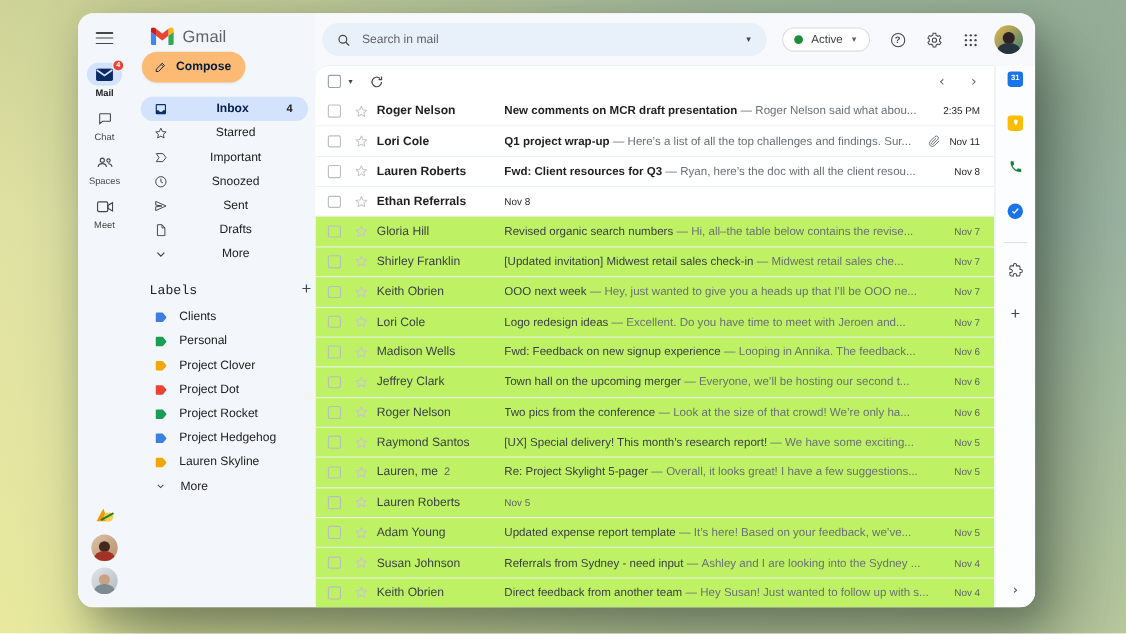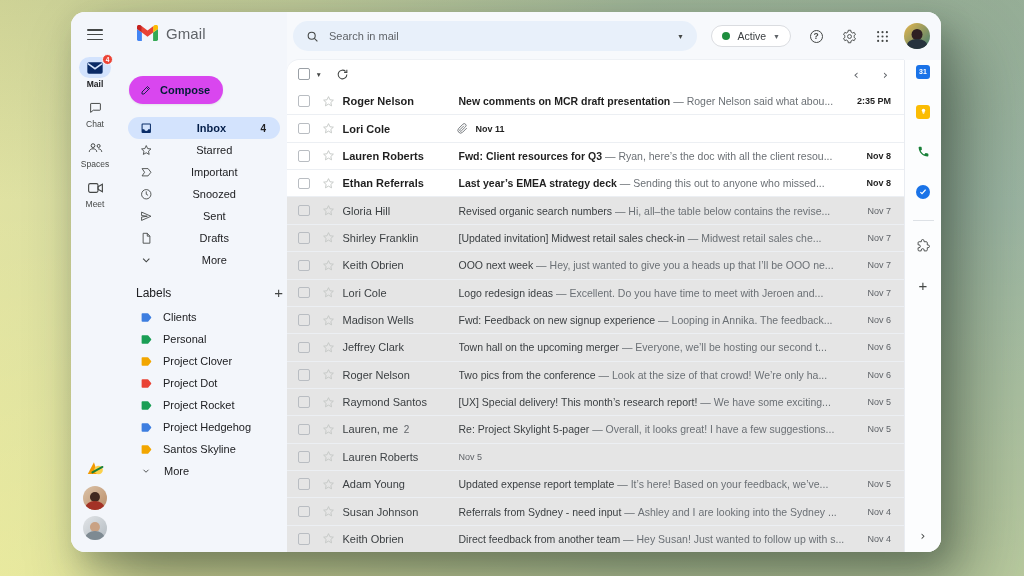--- a/index.html
+++ b/index.html
@@ -33,32 +33,32 @@
   .av1::before { background:#42291f; } .av1::after { background:#a33226; }
   .av2 { background:linear-gradient(135deg,#e2e5e8,#b3bbc1); }
   .av2::before { background:#c9a284; } .av2::after { background:#7e8a92; }
   .av3 { background:linear-gradient(135deg,#e8b64c,#3f7e74); }
   .av3::before { background:#2e2023; } .av3::after { background:#27333d; }
   
   .sidebar { width:168px; background:#f3f6fb; flex-shrink:0; display:flex; flex-direction:column; padding-top:10px; }
   .logo-row { display:flex; align-items:center; margin-left:18px; height:22px; }
   .logo-row svg { width:21px; height:16px; }
   .logo-text { margin-left:8px; font-size:15px; color:#5f6368; letter-spacing:0.1px; }
-  .compose { margin:32px 0 11px 10px; width:94px; height:28px; border-radius:14px; background:#d946ef; display:flex; align-items:center; padding-left:11px; cursor:pointer; box-shadow:0 1px 2px rgba(0,0,0,0.08); }
+  .compose { margin:3px 0 11px 10px; width:94px; height:28px; border-radius:14px; background:#fdba74; display:flex; align-items:center; padding-left:11px; cursor:pointer; box-shadow:0 1px 2px rgba(0,0,0,0.08); }
   .compose svg { width:12px; height:12px; }
   .compose-label { margin-left:8px; font-size:11px; font-weight:700; color:#001d35; }
   .nav { display:flex; flex-direction:column; margin-top:2px;text-align:center; }
   .nav-item { height:22px; display:flex; align-items:center; margin-left:9px; margin-right:7px; padding-left:12px; padding-right:14px; border-radius:11px; cursor:pointer; }
   .nav-item svg { width:12.5px; height:12.5px; flex-shrink:0; color:#444746; }
   .nav-label { margin-left:10px; font-size:11px; color:#202124; flex:1; white-space:nowrap; }
   .nav-count { font-size:10px; font-weight:700; color:#202124; }
   .nav-item.selected { background:#d3e3fd; }
   .nav-item.selected svg { color:#0b2e69; }
   .nav-item.selected .nav-label { font-weight:700; color:#041e49; }
-  .labels-hd { display:flex; align-items:flex-end; margin:14px 4px 6px 17px; }
+  .labels-hd { display:flex; align-items:flex-end; margin:14px 4px 6px 17px;font-family:Liberation Mono, monospace; }
   .labels-title { flex:1; font-size:12px; font-weight:500; color:#202124; }
   .labels-plus { font-size:15px; color:#444746; cursor:pointer; line-height:1; font-weight:300; }
   .label-item { height:22px; display:flex; align-items:center; padding-left:21px; cursor:pointer; }
   .label-item svg { width:13px; height:13px; flex-shrink:0; }
   .label-name { margin-left:10px; font-size:11px; color:#202124; white-space:nowrap; }
   .label-more { height:22px; display:flex; align-items:center; padding-left:22px; cursor:pointer; }
   .label-more svg { width:10px; height:10px; color:#444746; }
   .label-more span { margin-left:13px; font-size:11px; color:#202124; }
   
   .main { flex:1; display:flex; flex-direction:column; background:#f7f9fc; min-width:0; }
@@ -79,34 +79,34 @@
   .body { flex:1; display:flex; min-height:0; }
   .card { flex:1; background:#fff; border-radius:12px 0 0 0; display:flex; flex-direction:column; min-width:0; box-shadow:0 -1px 0 #eef1f5; }
   .toolbar { height:28px; display:flex; align-items:center; padding:0 16px 0 6px; flex-shrink:0; }
   .cb { width:11.5px; height:11.5px; border:1.3px solid #9aa0a6; border-radius:2px; margin:0 5px; flex-shrink:0; cursor:pointer; }
   .tb-caret { font-size:6.5px; color:#444746; cursor:pointer; margin-left:1px; }
   .tb-refresh { margin-left:14px; width:13px; height:13px; color:#444746; cursor:pointer; }
   .tb-right { margin-left:auto; display:flex; align-items:center; gap:24px; }
   .tb-nav { font-size:13px; color:#5f6368; cursor:pointer; line-height:1; font-family:"DejaVu Sans",sans-serif; }
   .rows { flex:1; display:flex; flex-direction:column; min-height:0; }
   .row { flex:1; display:flex; align-items:center; padding:0 13px 0 6px; border-bottom:1px solid #eceff3; background:#fff; min-width:0; cursor:pointer; }
-  .row.read { background:#e5e5e5; }
+  .row.read { background:#bef264; }
   .row:last-child { border-bottom:none; }
   .row .cb { border-color:#b9bdc2; border-width:1.2px; }
   .star { width:13px; height:13px; margin:0 6px 0 7px; color:#c4c7c5; flex-shrink:0; cursor:pointer; }
   .sender { width:110px; flex-shrink:0; font-size:11px; color:#3c4043; padding-left:2px; white-space:nowrap; overflow:hidden; }
   .row.unread .sender { font-weight:700; color:#1f1f1f; }
   .sender .cnt { font-weight:400; color:#5f6368; font-size:10px; }
   .subj-wrap { flex:1; margin-left:8px; font-size:10.5px; color:#5f6368; white-space:nowrap; overflow:hidden; min-width:0; }
   .subj { color:#3c4043; }
   .row.unread .subj { font-weight:700; color:#1f1f1f; }
   .snippet { color:#6b7075; }
   .clip { width:11px; height:11px; color:#5f6368; margin-left:6px; flex-shrink:0; display:flex; }
   .date { margin-left:8px; font-size:9px; color:#5f6368; white-space:nowrap; flex-shrink:0; }
-  .row.unread .date { font-weight:700; color:#1f1f1f; }
+  .row.unread .date { font-weight:400; color:#1f1f1f; }
   
   .strip { width:37px; background:#fcfdfe; border-left:1px solid #e9ecf1; display:flex; flex-direction:column; align-items:center; padding-top:4px; flex-shrink:0; }
   .strip-icon { width:15px; height:15px; margin-bottom:25px; cursor:pointer; display:flex; align-items:center; justify-content:center; }
   .cal { width:14px; height:14px; background:#1a73e8; border-radius:3px; color:#fff; font-size:7px; font-weight:700; display:flex; align-items:center; justify-content:center; }
   .keep { width:14px; height:14px; background:#fbbc04; border-radius:3px; display:flex; align-items:center; justify-content:center; }
   .strip-divider { width:21px; height:1px; background:#dde1e6; margin:-4px 0 17px 0; }
   .tasks { width:14px; height:14px; background:#1a73e8; border-radius:50%; display:flex; align-items:center; justify-content:center; }
   .puzzle { color:#444746; }
   .strip-plus { font-size:15px; color:#444746; line-height:1; font-weight:300; }
   .strip-collapse { margin-top:auto; margin-bottom:9px; font-size:12px; color:#444746; cursor:pointer; font-family:"DejaVu Sans",sans-serif; }
@@ -313,21 +313,21 @@
               </svg>
             </span>
             <span class="label-name">Project Hedgehog</span>
           </div>
           <div class="label-item">
             <span style="display:flex;color:#f2a600">
               <svg width="13" height="13" fill="currentColor" viewBox="0 0 24 24">
                 <path d="M4.5 4h9.2a2 2 0 0 1 1.6.8L20.5 11a1.7 1.7 0 0 1 0 2l-5.2 6.2a2 2 0 0 1-1.6.8H4.5A1.5 1.5 0 0 1 3 18.5v-13A1.5 1.5 0 0 1 4.5 4z"></path>
               </svg>
             </span>
-            <span class="label-name">Santos Skyline</span>
+            <span class="label-name">Lauren Skyline</span>
           </div>
         </div>
       <div class="label-more">
         <svg viewBox="0 0 24 24" fill="none" stroke="currentColor" stroke-width="2.2">
             <path d="M6 9l6 6 6-6"></path>
           </svg>
         <span>More</span>
       </div>
     </div>
 
@@ -395,20 +395,21 @@
                 <span class="sender"><span>Roger Nelson</span></span>
                 <span class="subj-wrap"><span class="subj">New comments on MCR draft presentation</span><span class="snippet">&nbsp;—&nbsp;<span>Roger Nelson said what abou...</span></span></span>
                 <span class="date">2:35 PM</span>
               </div>
               <div class="row unread">
                 <span class="cb"></span>
                 <svg class="star" viewBox="0 0 24 24" fill="none" stroke="currentColor" stroke-width="1.7">
                   <path d="M12 3l2.7 5.8 6.3.7-4.7 4.3 1.3 6.2-5.6-3.2-5.6 3.2 1.3-6.2L3 9.5l6.3-.7z" stroke-linejoin="round"></path>
                 </svg>
                 <span class="sender"><span>Lori Cole</span></span>
+                <span class="subj-wrap"><span class="subj">Q1 project wrap-up</span><span class="snippet">&nbsp;—&nbsp;<span>Here’s a list of all the top challenges and findings. Sur...</span></span></span>
                 <span class="clip">
                   <svg width="11" height="11" viewBox="0 0 24 24" fill="none" stroke="currentColor" stroke-width="1.8">
                     <path d="M21.4 11.05l-9.19 9.19a6 6 0 0 1-8.49-8.49l9.19-9.19a4 4 0 0 1 5.66 5.66l-9.2 9.19a2 2 0 0 1-2.83-2.83l8.49-8.48"></path>
                   </svg>
                 </span>
                 <span class="date">Nov 11</span>
               </div>
               <div class="row unread">
                 <span class="cb"></span>
                 <svg class="star" viewBox="0 0 24 24" fill="none" stroke="currentColor" stroke-width="1.7">
@@ -417,21 +418,20 @@
                 <span class="sender"><span>Lauren Roberts</span></span>
                 <span class="subj-wrap"><span class="subj">Fwd: Client resources for Q3</span><span class="snippet">&nbsp;—&nbsp;<span>Ryan, here’s the doc with all the client resou...</span></span></span>
                 <span class="date">Nov 8</span>
               </div>
               <div class="row unread">
                 <span class="cb"></span>
                 <svg class="star" viewBox="0 0 24 24" fill="none" stroke="currentColor" stroke-width="1.7">
                   <path d="M12 3l2.7 5.8 6.3.7-4.7 4.3 1.3 6.2-5.6-3.2-5.6 3.2 1.3-6.2L3 9.5l6.3-.7z" stroke-linejoin="round"></path>
                 </svg>
                 <span class="sender"><span>Ethan Referrals</span></span>
-                <span class="subj-wrap"><span class="subj">Last year’s EMEA strategy deck</span><span class="snippet">&nbsp;—&nbsp;<span>Sending this out to anyone who missed...</span></span></span>
                 <span class="date">Nov 8</span>
               </div>
               <div class="row read">
                 <span class="cb"></span>
                 <svg class="star" viewBox="0 0 24 24" fill="none" stroke="currentColor" stroke-width="1.7">
                   <path d="M12 3l2.7 5.8 6.3.7-4.7 4.3 1.3 6.2-5.6-3.2-5.6 3.2 1.3-6.2L3 9.5l6.3-.7z" stroke-linejoin="round"></path>
                 </svg>
                 <span class="sender"><span>Gloria Hill</span></span>
                 <span class="subj-wrap"><span class="subj">Revised organic search numbers</span><span class="snippet">&nbsp;—&nbsp;<span>Hi, all–the table below contains the revise...</span></span></span>
                 <span class="date">Nov 7</span>

